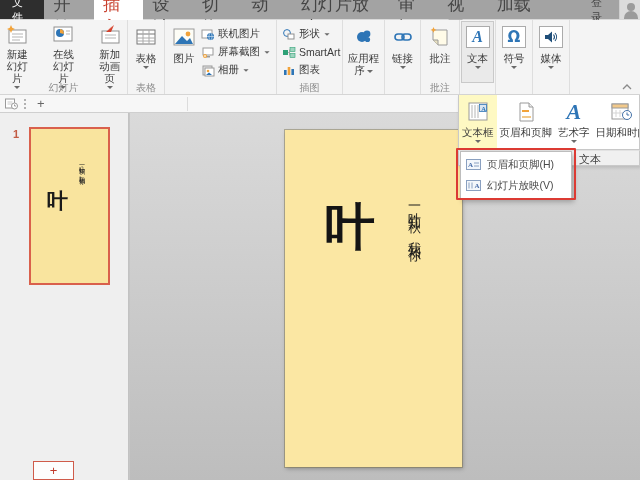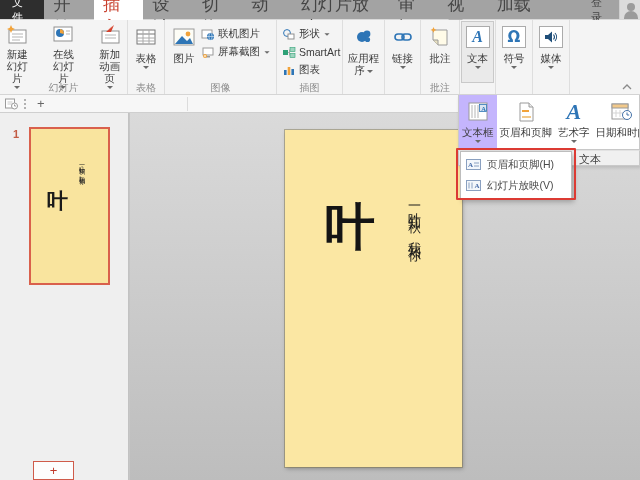--- a/index.html
+++ b/index.html
@@ -53,21 +53,21 @@
   .canvas { position:absolute; left:130px; top:0; width:510px; height:367px; background:linear-gradient(180deg,#dadada 0%,#bdbdbd 100%); }
   .slide { position:absolute; left:155px; top:17px; width:177px; height:337px; background:#fbe7a3; box-shadow:0 0 0 1px rgba(120,110,70,0.45), 1px 2px 4px rgba(0,0,0,0.25); }
   .slide .s-title { position:absolute; left:40px; top:72px; font-size:50px; font-weight:bold; color:#141414; font-family:"Liberation Serif", serif; line-height:1; }
   .slide .s-vert { position:absolute; left:120px; top:68px; height:180px; writing-mode:vertical-rl; text-orientation:upright; font-size:13px; letter-spacing:4px; color:#1a1a1a; font-family:"Liberation Serif", serif; }
 
   
   .flyout { position:absolute; left:458px; top:95px; width:182px; z-index:5; }
   .flyout-row { display:flex; background:#fff; border:1px solid #c9c9c9; border-top:none; height:55px; overflow:hidden; box-shadow:1px 2px 3px rgba(0,0,0,0.15); }
   .fbtn { display:flex; flex-direction:column; align-items:center; justify-content:flex-start; padding:4px 3px 0 3px; font-size:10.5px; color:#3b3b3b; white-space:nowrap; line-height:12px; cursor:pointer; }
   .fbtn .ic { height:26px; display:flex; align-items:center; justify-content:center; margin-bottom:1px; }
-  .fbtn.hl { background:#c4b5fd; }
+  .fbtn.hl { background:#fef9c3; }
   .flyout-footer { position:relative; height:16px; background:#f0f0f0; border:1px solid #c9c9c9; border-top:1px solid #e2e2e2; box-shadow:1px 2px 3px rgba(0,0,0,0.12); }
   .flyout-footer .flabel { position:absolute; left:120px; top:1px; font-size:11px; color:#444; }
 
   
   .menu { position:absolute; left:460px; top:151px; width:112px; background:#fff; border:1px solid #bdbdbd; box-shadow:2px 3px 5px rgba(0,0,0,0.25); z-index:6; padding:2px 0; }
   .menu-item { display:flex; align-items:center; gap:6px; height:21px; padding-left:5px; font-size:10.5px; color:#4a4a4a; white-space:nowrap; cursor:pointer; }
   .redbox { position:absolute; left:456px; top:148px; width:120px; height:52px; border:2px solid #dc3a33; z-index:7; pointer-events:none; border-radius:1px; }
 
   svg { display:block; }
 </style>
@@ -185,22 +185,31 @@
         <div class="smallbtn">
           <svg width="14" height="13" viewBox="0 0 14 13">
               <rect x="2" y="2" width="10" height="7" fill="#fff" stroke="#9a9a9a"></rect>
               <rect x="5" y="10" width="4" height="1.5" fill="#9a9a9a"></rect>
               <circle cx="4" cy="10" r="2" fill="#f2a33a"></circle>
               <path d="M3 10 h2 M4 9 v2" stroke="#fff" stroke-width="0.7"></path>
             </svg>
           <span>屏幕截图</span>
           <span class="caret sm"></span>
         </div>
-      </div>
-      <div class="glabel">图像</div>
+        <div class="smallbtn">
+          <svg width="14" height="13" viewBox="0 0 14 13">
+              <rect x="2" y="2" width="9" height="9" fill="#e8e8e8" stroke="#9a9a9a"></rect>
+              <rect x="4" y="4" width="9" height="8" fill="#fff" stroke="#9a9a9a"></rect>
+              <circle cx="7" cy="7" r="1.3" fill="#f2a33a"></circle>
+              <path d="M5 11 L8 8.5 L11 11 Z" fill="#2e75b6"></path>
+            </svg>
+          <span>相册</span>
+          <span class="caret sm"></span>
+        </div>
+      </div>
     </div>
 
     <div class="rgroup" style="width:66px; padding-left:5px;">
       <div class="smallcol">
         <div class="smallbtn">
           <svg width="14" height="13" viewBox="0 0 14 13">
               <circle cx="5" cy="5" r="3.4" fill="none" stroke="#2e75b6"></circle>
               <rect x="6" y="6" width="6" height="5" fill="#fff" stroke="#8f8f8f"></rect>
             </svg>
           <span>形状</span>

